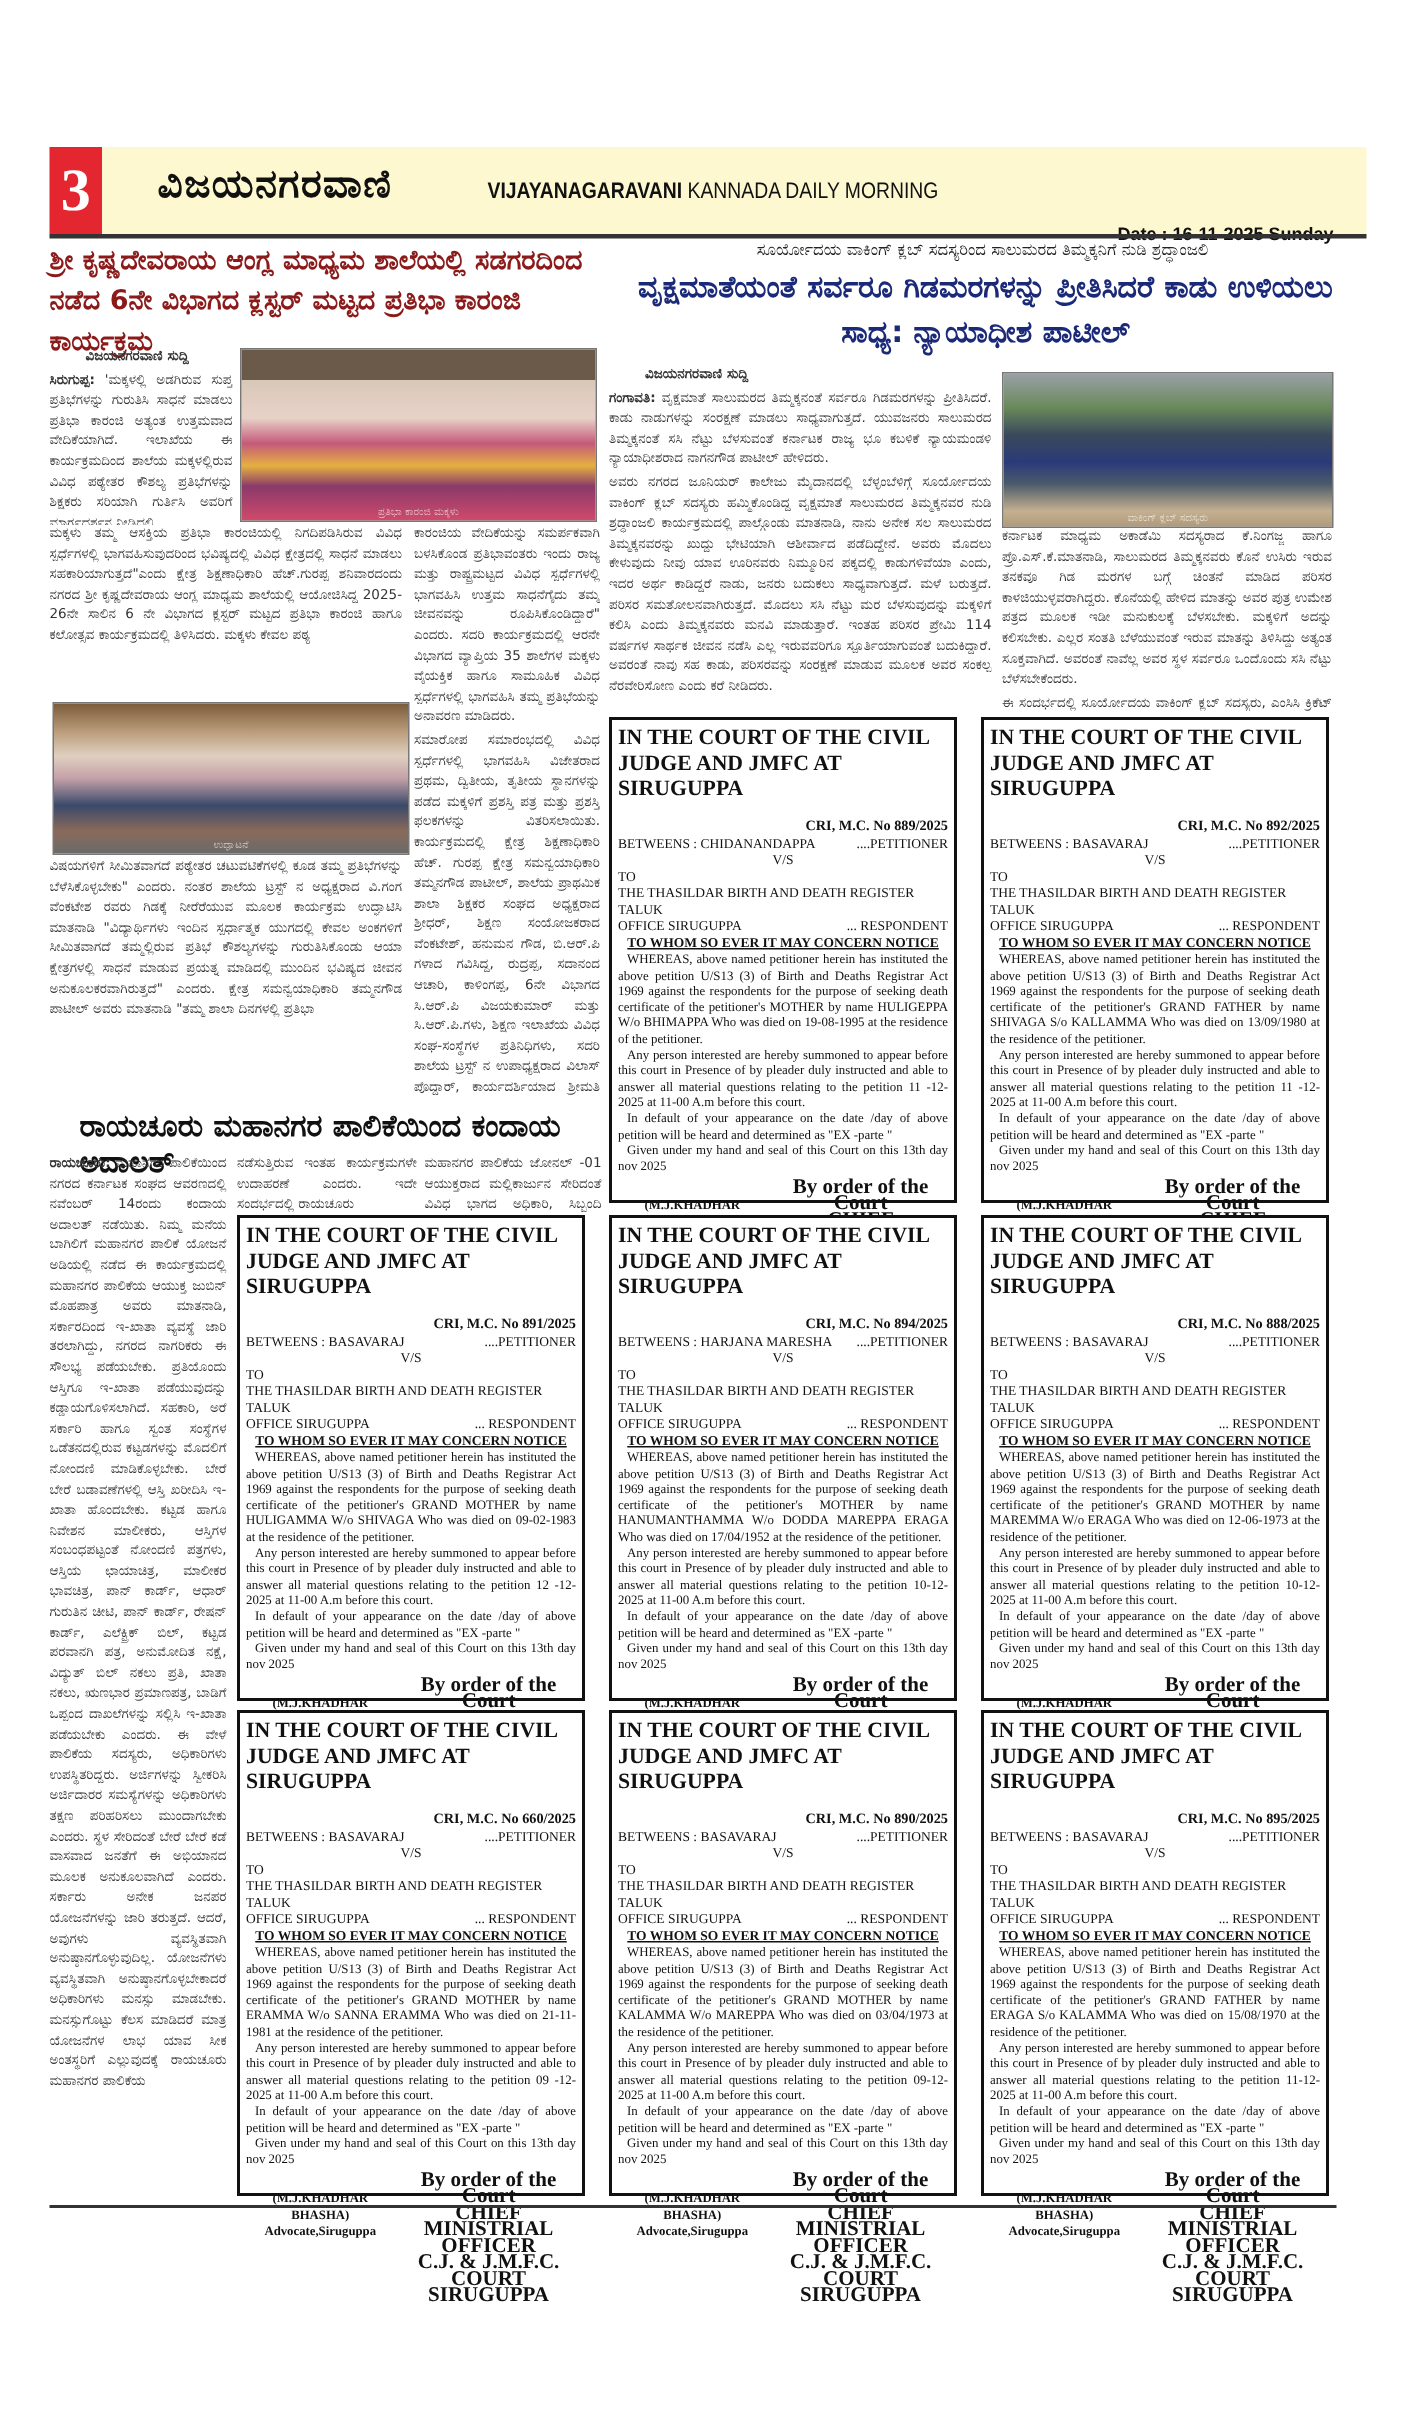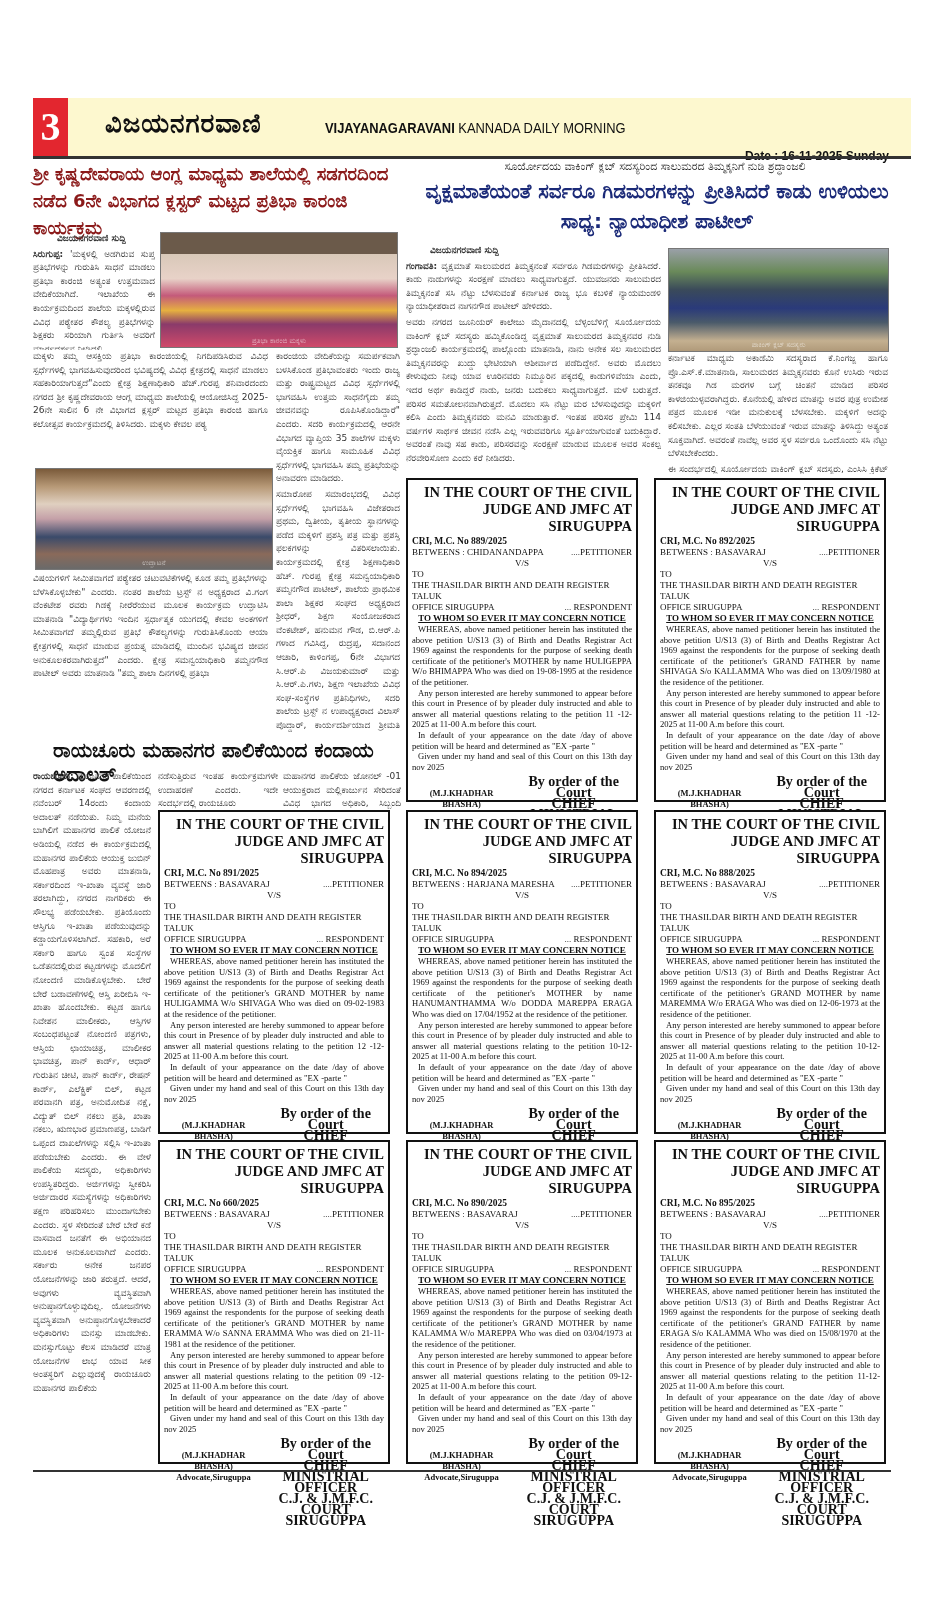--- a/index.html
+++ b/index.html
@@ -21,22 +21,22 @@
   .kan-text p{margin:0 0 2px 0;}
   .kan-text .lead{font-weight:bold;margin-left:24px;}
 
   .photo{position:absolute;border:1px solid #777;overflow:hidden;}
   .photo1{left:160px;top:232px;width:236px;height:114px;background:linear-gradient(180deg,#6b5a4a 0%,#6b5a4a 18%,#d8c8b8 18%,#e8d2c8 40%,#c45a7a 55%,#e6b040 68%,#8a3a6a 80%,#d04a6a 100%);}
   .photo2{left:35px;top:468px;width:236px;height:100px;background:linear-gradient(180deg,#7a5a3a 0%,#b89a78 18%,#e0d0c0 35%,#c4a0a8 50%,#3a4a6a 68%,#8a6a5a 85%,#6a6a6a 100%);}
   .photo3{left:668px;top:248px;width:219px;height:102px;background:linear-gradient(180deg,#9aa0a8 0%,#6a8a5a 22%,#3a4a5a 40%,#2a3a7a 58%,#4a5a6a 72%,#c4b090 90%,#b09a7a 100%);}
   .photo .ph-label{position:absolute;left:0;right:0;bottom:2px;text-align:center;font-size:7px;color:rgba(255,255,255,0.6);}
 
   .notice{position:absolute;width:232px;height:324px;border:2px solid #111;box-sizing:border-box;padding:3px 4px 0 4px;font-family:"Liberation Serif",serif;color:#111;background:#fff;}
-  .notice .n-title{font-size:14.5px;font-weight:bold;text-align:right;line-height:17px;margin-top:1px;}
-  .notice .n-case{font-size:9.5px;font-weight:bold;text-align:left;line-height:12px;}
+  .notice .n-title{font-size:14.5px;font-weight:bold;text-align:left;line-height:17px;margin-top:1px;}
+  .notice .n-case{font-size:9.5px;font-weight:bold;text-align:right;line-height:12px;margin-top:10px;}
   .notice .n-row{display:flex;justify-content:space-between;font-size:9px;line-height:11px;text-align:right;}
   .notice .n-vs{text-align:center;font-size:9px;font-weight:normal;line-height:11px;}
   .notice .n-line{font-size:9px;line-height:11px;}
   .notice .n-head{font-size:9px;font-weight:bold;text-decoration:underline;text-align:center;line-height:11px;}
   .notice .n-body{font-size:8.6px;line-height:10.6px;text-align:justify;}
   .notice .n-body p{margin:0;text-indent:6px;}
   .notice .n-sign{display:flex;justify-content:space-between;margin-top:4px;}
   .notice .n-adv{font-size:8.5px;font-weight:bold;text-align:center;width:45%;padding-top:12px;line-height:11px;}
   .notice .n-court{font-size:14px;font-weight:bold;text-align:center;width:53%;line-height:11px;}
   .bottom-rule{position:absolute;left:33px;top:1470px;width:858px;height:2px;background:#333;}

